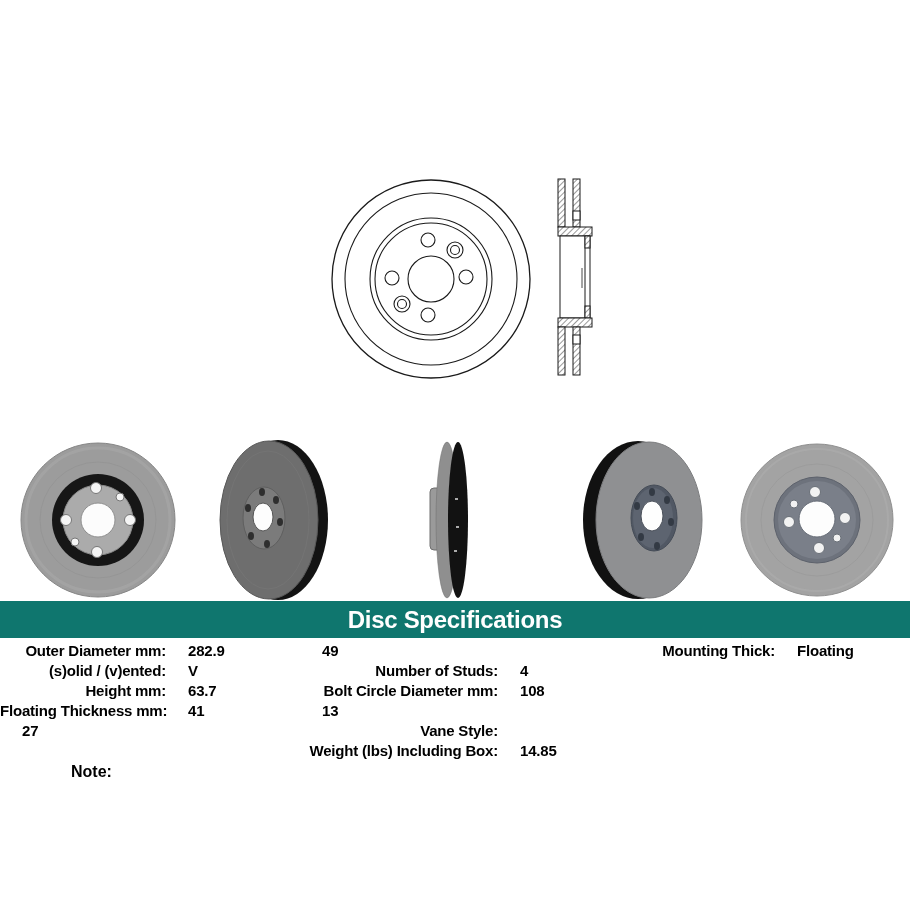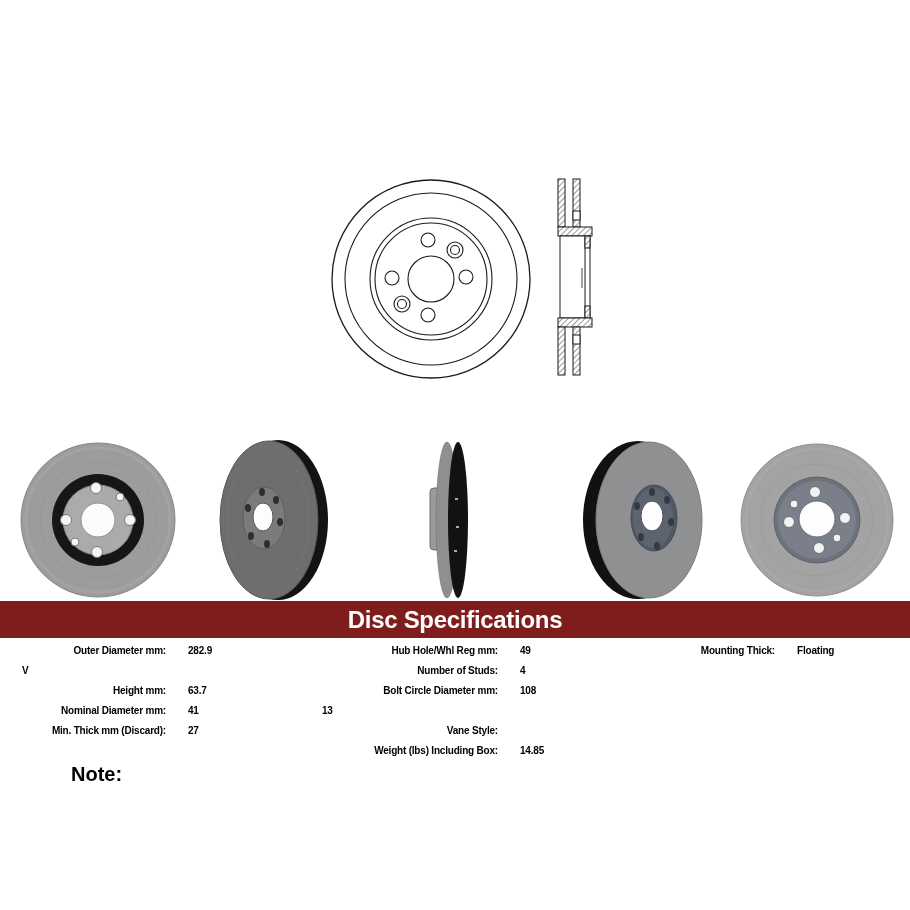--- a/index.html
+++ b/index.html
@@ -11,39 +11,39 @@
   
   .drawing{left:310px;top:163px;}
   
   .ph1{left:16px;top:440px;}
   .ph2{left:218px;top:438px;}
   .ph3{left:428px;top:438px;}
   .ph4{left:582px;top:438px;}
   .ph5{left:738px;top:440px;}
   
   .banner{
-    left:0;top:601px;width:910px;height:37px;background:#7f1d1d;
+    left:0;top:601px;width:910px;height:37px;background:#0f766e;
     text-align:center;
   }
   .banner span{
     color:#ffffff;font-size:24px;font-weight:bold;line-height:37px;letter-spacing:-0.3px;
   }
   
   .spec-col{position:absolute;top:641px;}
   .col-left{left:0;width:300px;}
   .col-mid{left:300px;width:320px;}
   .col-right{left:620px;width:290px;}
-  .spec-row{display:flex;line-height:20px;font-size:10px;font-weight:bold;letter-spacing:-0.2px;}
+  .spec-row{display:flex;line-height:20px;font-size:15px;font-weight:bold;letter-spacing:-0.2px;}
   .spec-label{text-align:right;white-space:nowrap;}
   .col-left  .spec-label{width:166px;}
   .col-mid   .spec-label{width:198px;}
   .col-right .spec-label{width:155px;}
   .spec-value{margin-left:22px;white-space:nowrap;}
   
-  .note{left:71px;top:763px;font-size:20px;font-weight:bold;}
+  .note{left:71px;top:763px;font-size:16px;font-weight:bold;}
 </style>
 </head>
 <body>
 
 <div class="stage">
 
   <svg class="abs drawing" width="300" height="235" viewBox="0 0 300 235">
     <defs>
       <pattern id="h" patternUnits="userSpaceOnUse" width="4" height="4" patternTransform="rotate(45)">
         <rect width="4" height="4" fill="#ffffff"></rect>
@@ -171,39 +171,38 @@
   <div class="abs banner">
     <span>Disc Specifications</span>
   </div>
 
   <div class="spec-col col-left">
     <div class="spec-row">
       <span class="spec-label">Outer Diameter mm:</span>
       <span class="spec-value">282.9</span>
     </div>
     <div class="spec-row">
+      <span class="spec-label">(s)olid / (v)ented:</span>
       <span class="spec-value">V</span>
     </div>
     <div class="spec-row">
       <span class="spec-label">Height mm:</span>
       <span class="spec-value">63.7</span>
     </div>
     <div class="spec-row">
-      <span class="spec-label">Nominal Diameter mm:</span>
+      <span class="spec-label">Floating Thickness mm:</span>
       <span class="spec-value">41</span>
     </div>
     <div class="spec-row">
-      <span class="spec-label">Min. Thick mm (Discard):</span>
       <span class="spec-value">27</span>
     </div>
   </div>
 
   <div class="spec-col col-mid">
     <div class="spec-row">
-      <span class="spec-label">Hub Hole/Whl Reg mm:</span>
       <span class="spec-value">49</span>
     </div>
     <div class="spec-row">
       <span class="spec-label">Number of Studs:</span>
       <span class="spec-value">4</span>
     </div>
     <div class="spec-row">
       <span class="spec-label">Bolt Circle Diameter mm:</span>
       <span class="spec-value">108</span>
     </div>

